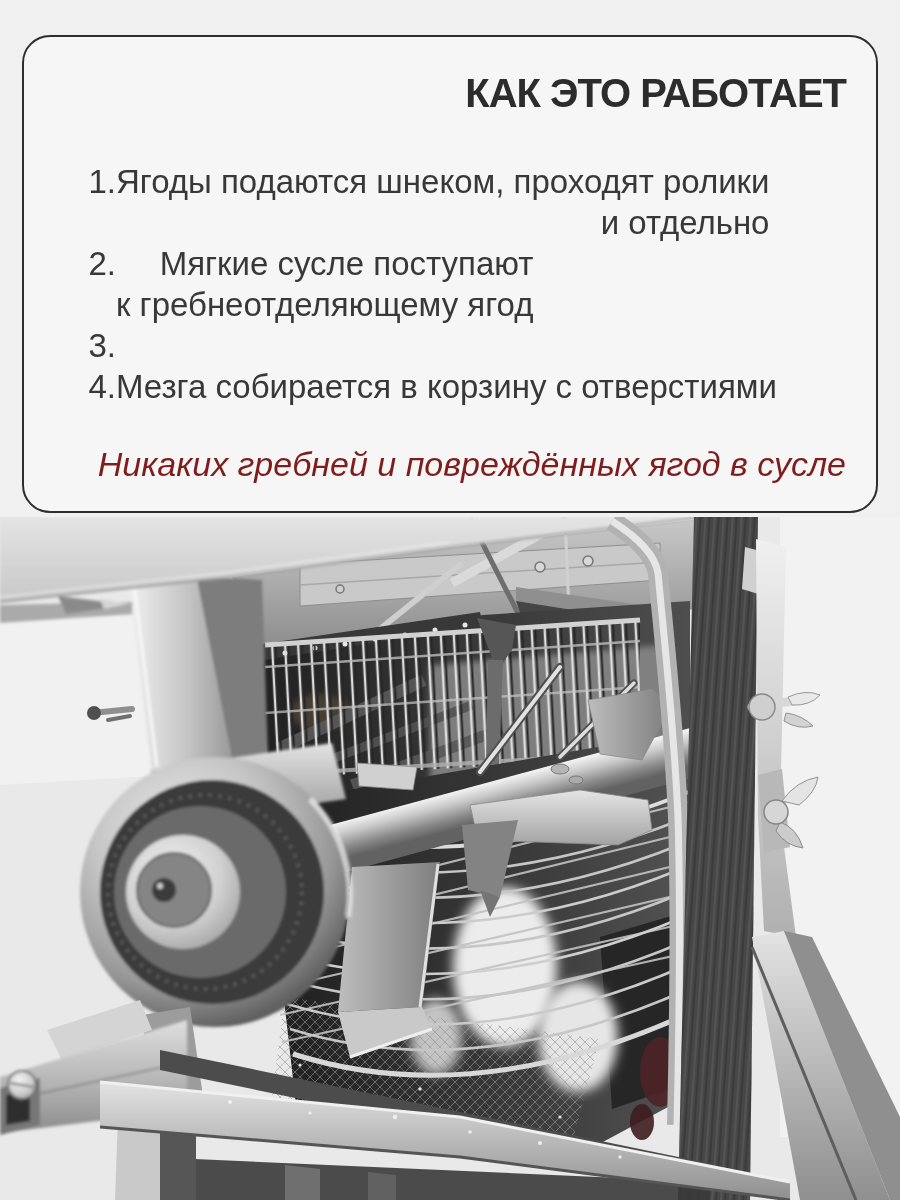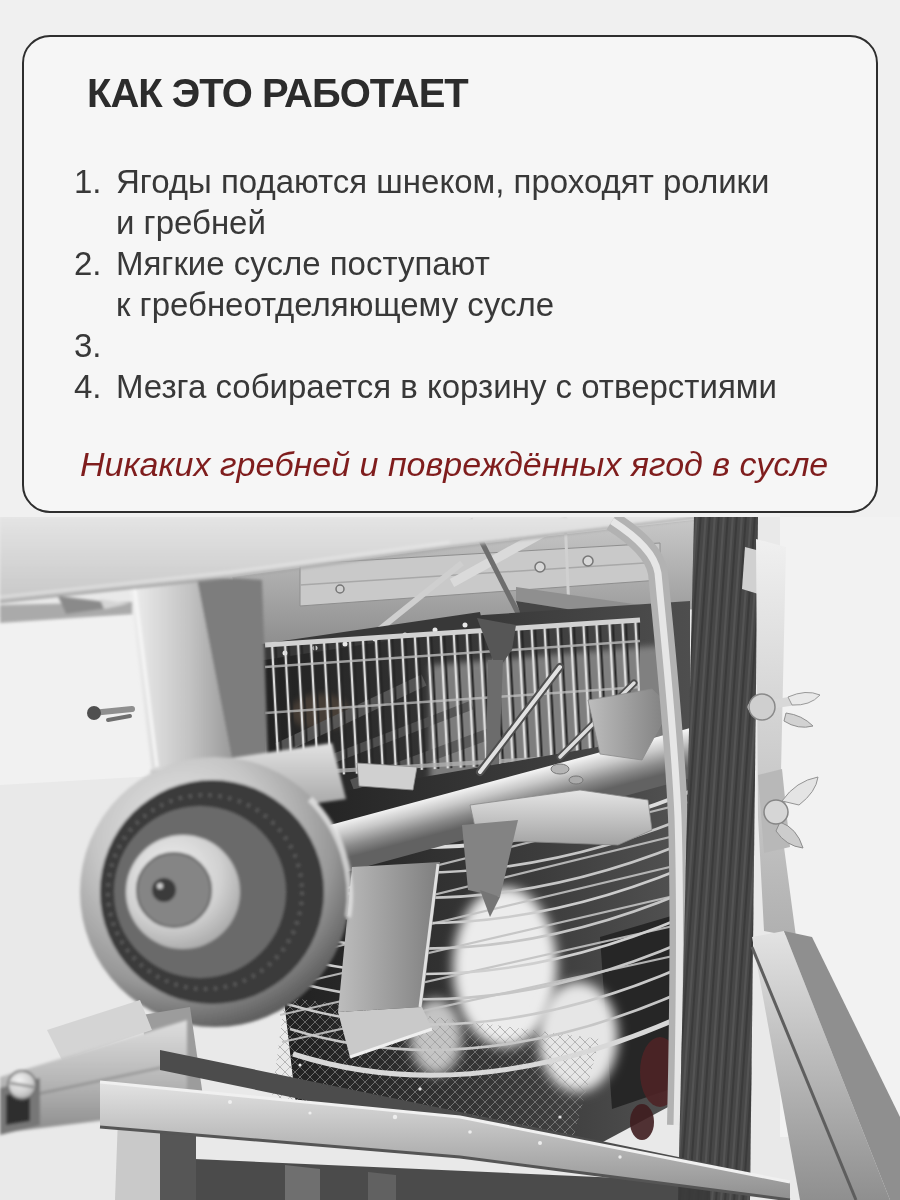--- a/index.html
+++ b/index.html
@@ -3,21 +3,21 @@
 <meta charset="utf-8">
 <style>
   html,body{margin:0;padding:0;}
   body{background:#e6e6e6;font-family:"Liberation Sans", sans-serif;}
   .page{position:relative;width:900px;height:1200px;background:#f0f0f0;overflow:hidden;margin:0 auto;}
 
   
   .card{
     position:absolute;left:22px;top:35px;width:856px;height:478px;
     box-sizing:border-box;border:2px solid #2e2e2e;border-radius:28px;
-    background:#f6f6f6;padding:36px 30px 0 50px;
+    background:#f6f6f6;padding:36px 30px 0 50px;text-align:right;
   }
   .card h1{
     margin:0 0 0 13px;font-size:40px;line-height:1;font-weight:700;
     letter-spacing:-1px;color:#2c2c2c;
   }
   ol.steps{list-style:none;margin:48px 0 0 0;padding:0;}
   .step{display:flex;font-size:33px;line-height:41px;color:#383838;}
   .step .num{width:42px;flex:0 0 42px;}
   .step .line{display:block;white-space:nowrap;}
   .note{
@@ -34,28 +34,28 @@
 
 <div class="page">
 
   <section class="card">
     <h1>КАК ЭТО РАБОТАЕТ</h1>
     <ol class="steps">
       <li class="step">
         <span class="num">1.</span>
         <span class="lines">
           <span class="line">Ягоды подаются шнеком, проходят ролики</span>
-          <span class="line">и гребней</span>
+          <span class="line">и отдельно</span>
         </span>
       </li>
       <li class="step">
         <span class="num">2.</span>
         <span class="lines">
           <span class="line">Мягкие сусле поступают</span>
-          <span class="line">к гребнеотделяющему сусле</span>
+          <span class="line">к гребнеотделяющему ягод</span>
         </span>
       </li>
       <li class="step">
         <span class="num">3.</span>
       </li>
       <li class="step">
         <span class="num">4.</span>
         <span class="lines">
           <span class="line">Мезга собирается в корзину с отверстиями</span>
           <span class="line"></span>

